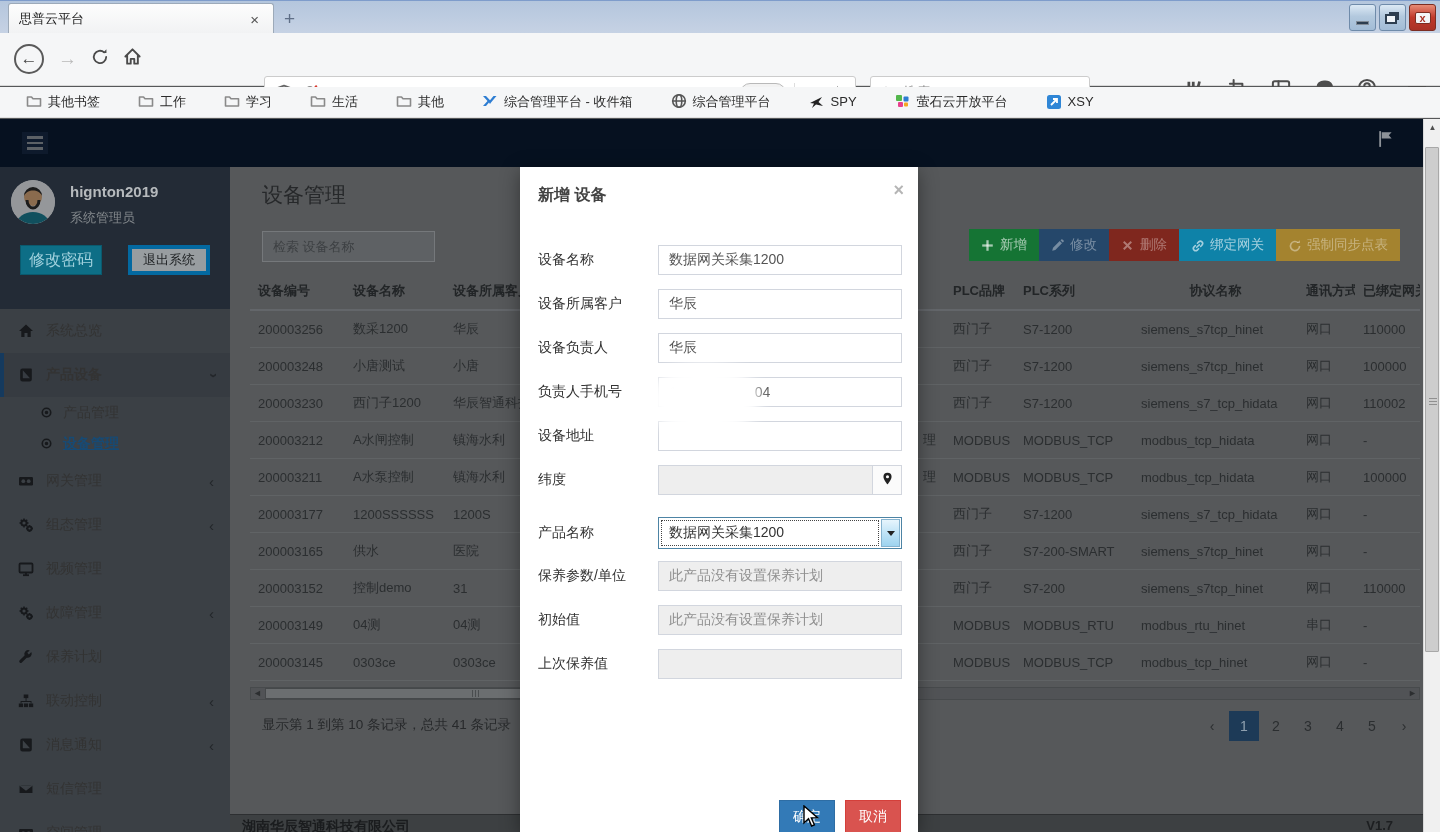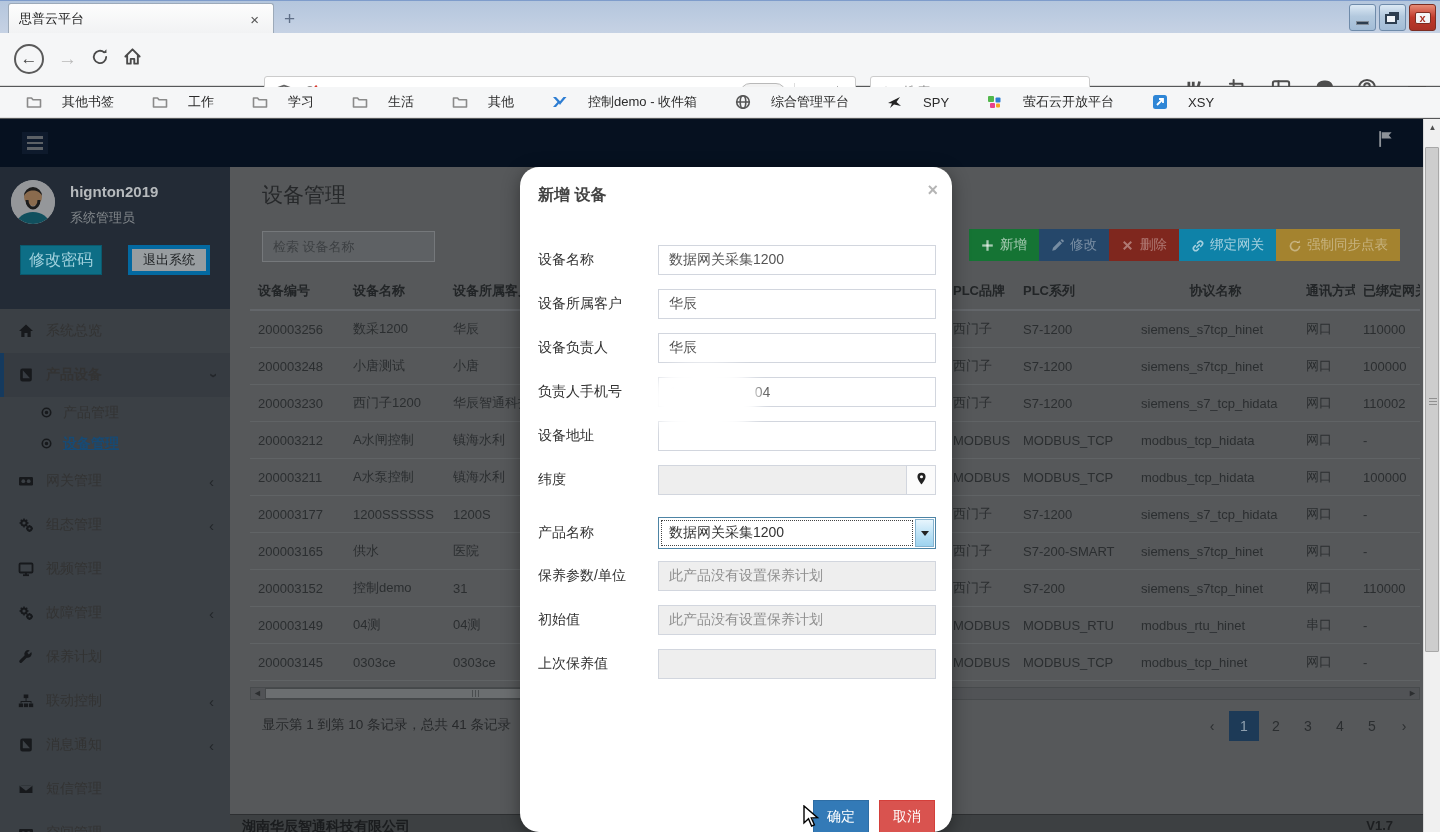--- a/index.html
+++ b/index.html
@@ -45,21 +45,21 @@
   .searchbox { position:absolute; left:870px; top:43px; width:220px; height:33px; background:#fff; border:1px solid #cccccc;
     border-radius:3px; display:flex; align-items:center; padding:0 8px; }
   .searchbox .ph { font-size:14px; color:#8a8a8a; margin-left:8px; }
   .tb-icons { position:absolute; left:1185px; top:45px; display:flex; align-items:center; gap:23px; }
   .tb-ic { width:20px; height:20px; color:#4d4d4d; }
   .hamburger { position:absolute; left:1408px; top:50px; width:18px; color:#4d4d4d; }
   .hamburger div { height:2px; background:#4d4d4d; margin:3px 0; }
 
   .bookmarksbar { position:absolute; left:0; top:87px; width:1440px; height:31px; background:#f5f6f7;
     border-bottom:1px solid #e0e0e0; display:flex; align-items:center; padding-left:14px; gap:26px; }
-  .bm-item { display:flex; align-items:center; gap:20px;padding-left:12px; }
+  .bm-item { display:flex; gap:6px;padding-left:12px; }
   .bm-ic { width:16px; height:16px; display:inline-block; }
   .bm-label { font-size:13px; color:#2b2b2b; white-space:nowrap; }
 
   
   .app { position:absolute; left:0; top:119px; width:1440px; height:713px; background:#56585a; }
   .app-navbar { position:absolute; left:0; top:0; width:1423px; height:48px; background:#061120; }
   .app-burger { position:absolute; left:22px; top:13px; width:26px; height:22px; background:#0e1a2c; padding:4px 5px; }
   .app-burger div { height:2.5px; background:#5c6166; margin:0 0 3px 0; }
   .app-flag { position:absolute; right:28px; top:10px; width:18px; height:20px; color:#8d9298; }
 
@@ -120,22 +120,22 @@
   .f-version { position:absolute; right:30px; top:3px; font-size:13px; font-weight:bold; color:#1d1f21; }
 
   
   .vscroll { position:absolute; left:1423px; top:0px; width:17px; height:713px; background:#f0f0f0; border-left:1px solid #d9d9d9; }
   .vs-up { position:absolute; top:0; left:0; width:17px; height:17px; background:#f0f0f0; color:#505050; font-size:8px; text-align:center; line-height:17px; }
   .vs-thumb { position:absolute; top:28px; left:1px; width:14px; height:505px; background:#cdcdcd; border:1px solid #a8a8a8; border-radius:1px; }
   .vs-grip { position:absolute; top:50%; left:3px; margin-top:-4px; width:8px; }
   .vs-grip div { height:1px; background:#909090; margin:2px 0; }
 
   
-  .modal { position:absolute; left:520px; top:48px; width:432px; height:665px; background:#ffffff; z-index:50;
-    box-shadow:0 4px 18px rgba(0,0,0,0.4);border-radius:19px; }
+  .modal { position:absolute; left:520px; top:48px; width:398px; height:665px; background:#ffffff; z-index:50;
+    box-shadow:0 4px 18px rgba(0,0,0,0.4); }
   .m-title { position:absolute; left:18px; top:18px; font-size:16px; font-weight:bold; color:#434343; }
   .m-close { position:absolute; right:14px; top:14px; font-size:18px; color:#b5b5b5; font-weight:bold; line-height:1; }
   .m-body { position:absolute; left:18px; top:78px; right:16px; }
   .m-row { display:flex; align-items:center; margin-bottom:14px; position:relative; }
   .m-row.geo1 { margin-top:20px; margin-bottom:34px; }
   .m-row.geo2 { margin-bottom:22px; }
   .m-row.sel { margin-bottom:12px; }
   .m-label { width:120px; font-size:14px; color:#333; flex:0 0 auto; }
   .m-ctl { flex:1; position:relative; display:flex; }
   .m-input { width:100%; height:30px; border:1px solid #d2d6de; background:#fff; font-size:14px; color:#555;
@@ -305,21 +305,21 @@
       <div class="bm-item">
         <span class="bm-ic"><svg class="iconline" width="16" height="16" viewBox="0 0 16 16" style="stroke:#8a8a8a">
             <path d="M1.5 4 h4 l1.5 1.8 h7.5 v7.2 h-13 z"></path>
           </svg></span>
         <span class="bm-label">其他</span>
       </div>
       <div class="bm-item">
         <span class="bm-ic"><svg width="16" height="16" viewBox="0 0 16 16" fill="#2d7dd2">
             <path d="M1 3 l4.5 5 L1 13 h3 l3-3.4 L8 11 l1-1.4 L14.5 3 h-3 L8 7.2 4 3 z"></path>
           </svg></span>
-        <span class="bm-label">控制demo - 收件箱</span>
+        <span class="bm-label">综合管理平台 - 收件箱</span>
       </div>
       <div class="bm-item">
         <span class="bm-ic"><svg class="iconline" width="16" height="16" viewBox="0 0 16 16" style="stroke:#555">
             <circle cx="8" cy="8" r="6.3"></circle>
             <ellipse cx="8" cy="8" rx="2.8" ry="6.3"></ellipse>
             <line x1="1.7" y1="8" x2="14.3" y2="8"></line>
           </svg></span>
         <span class="bm-label">综合管理平台</span>
       </div>
       <div class="bm-item">

